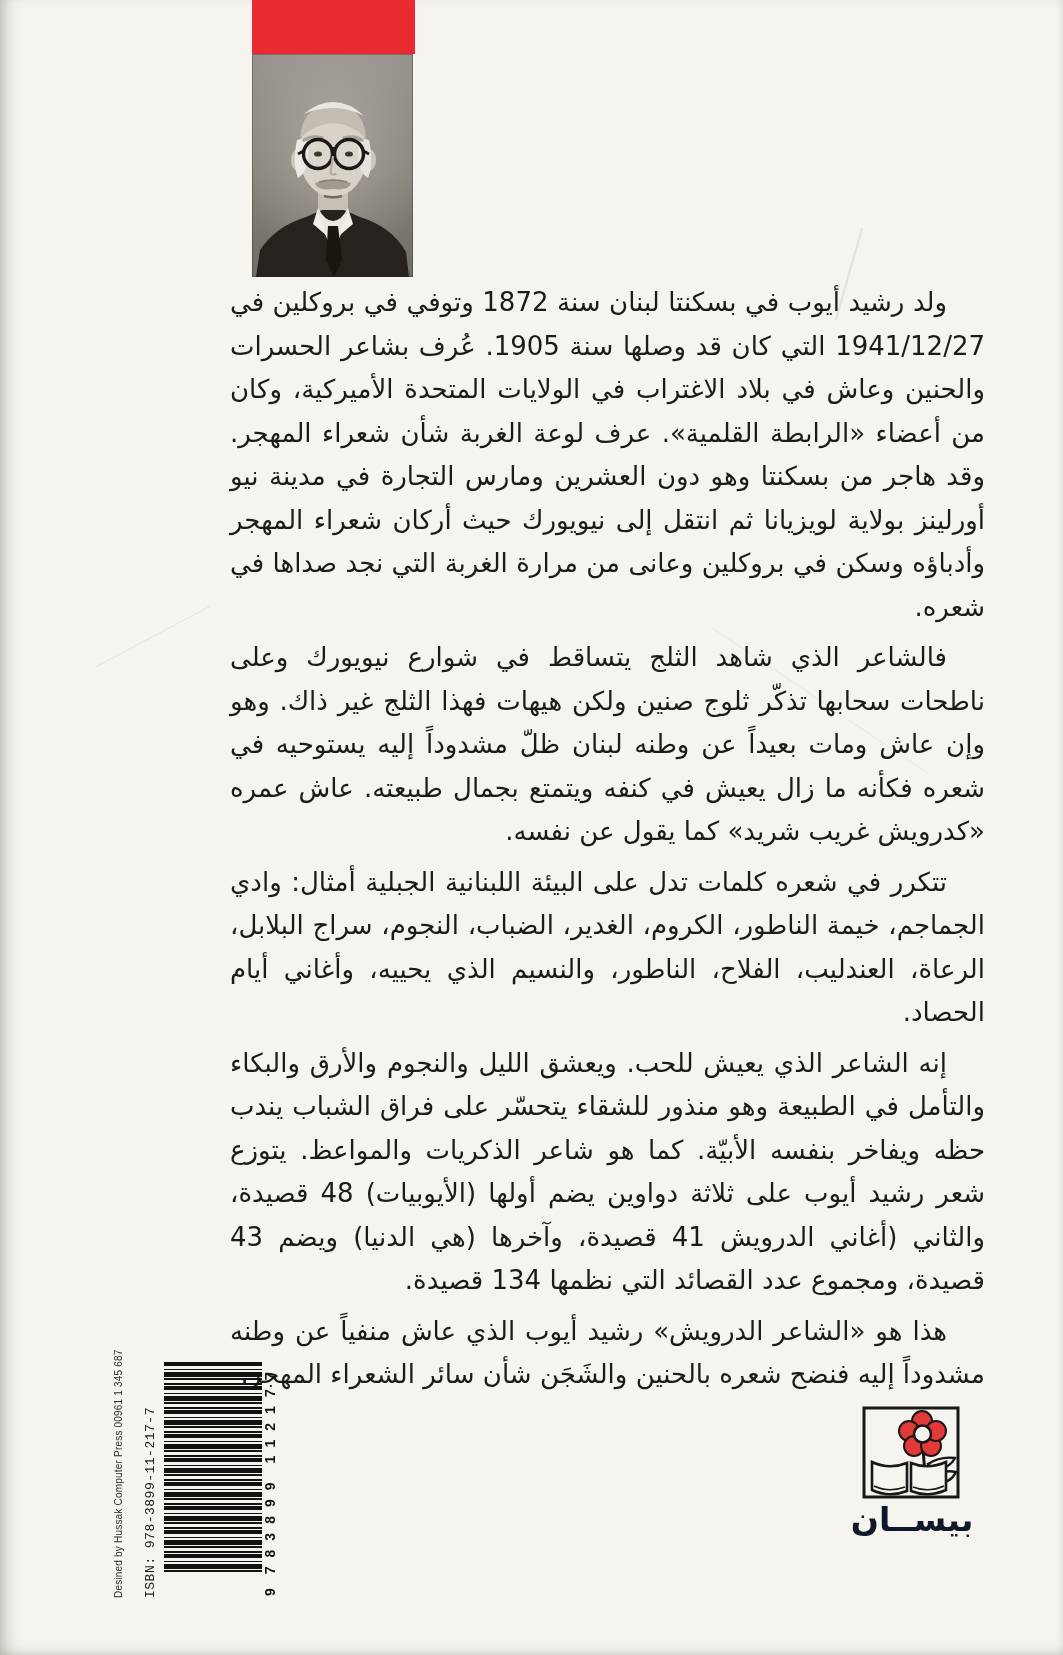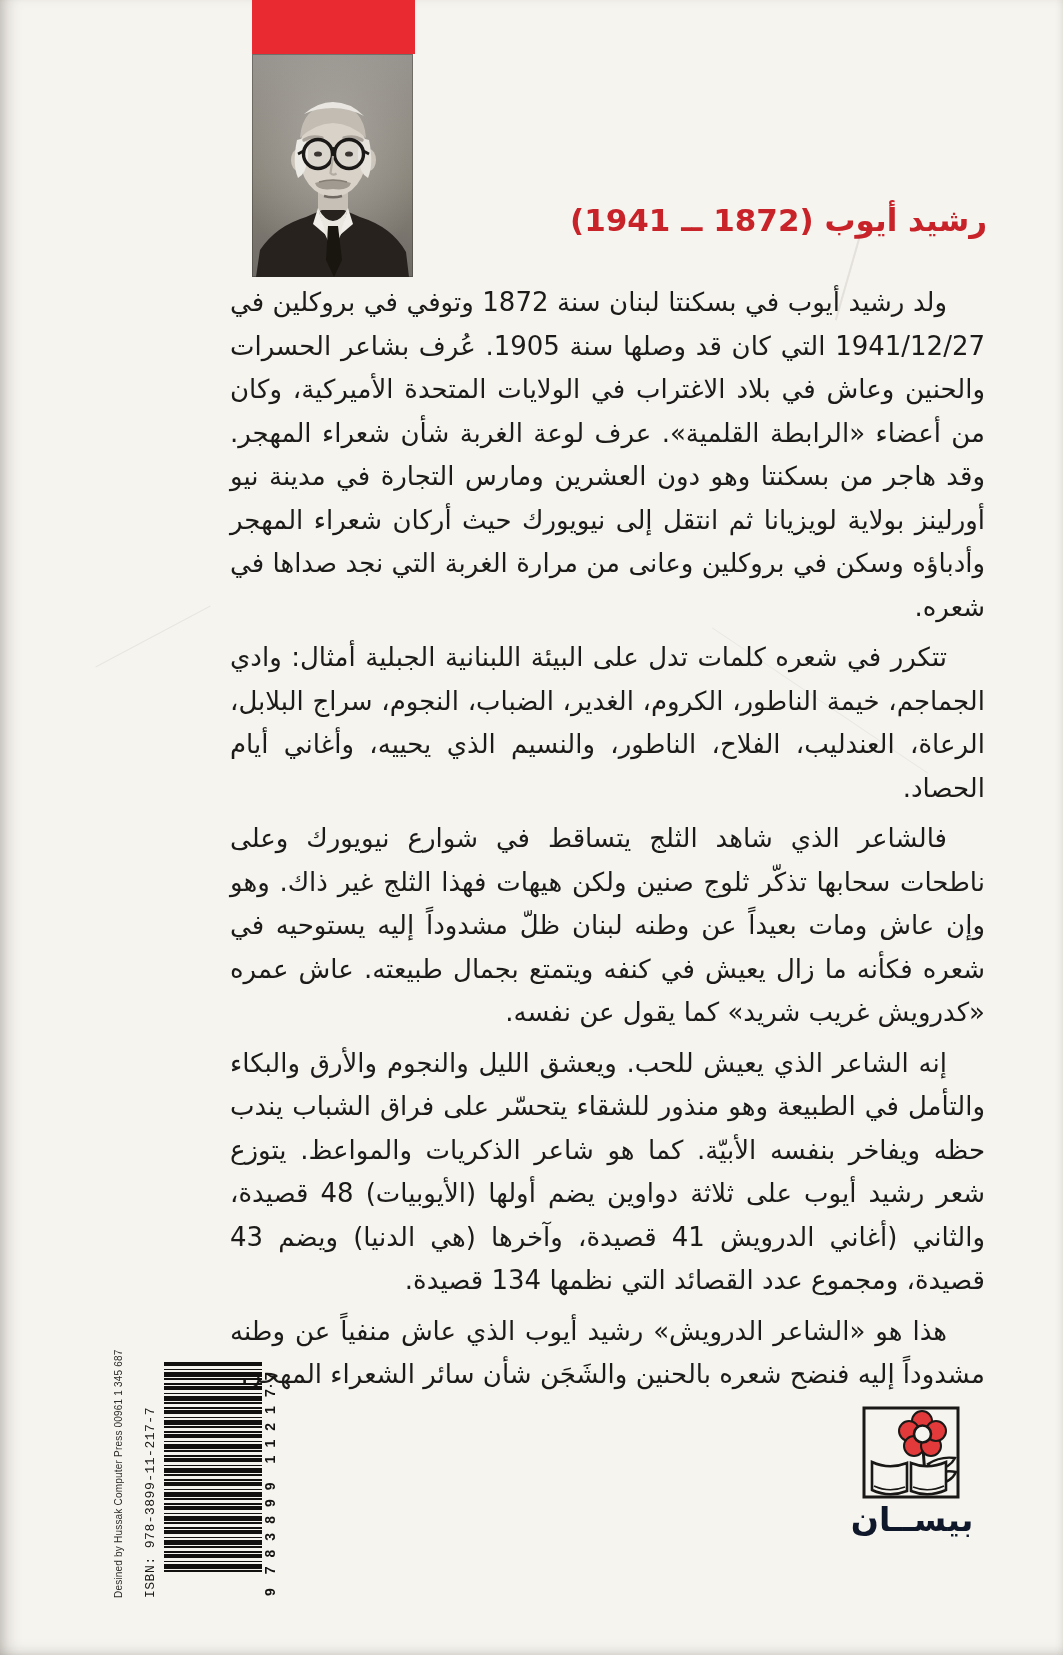--- a/index.html
+++ b/index.html
@@ -147,26 +147,25 @@
 
     <path d="M4,223 L8,196 Q24,172 54,163 L70,156 L92,156 L108,163 Q140,173 154,198 L157,223 Z" fill="#27221e"></path>
     <path d="M66,154 L72,178 L81,198 L90,178 L96,154 Q89,167 81,167 Q73,167 66,154 Z" fill="#eae7e1"></path>
     <path d="M66,154 L61,170 L74,181 Z" fill="#f1eee9"></path>
     <path d="M96,154 L101,170 L88,181 Z" fill="#f1eee9"></path>
     <path d="M76,172 L86,172 L90,206 L82,223 L74,206 Z" fill="#19150f"></path>
 
     <rect x="0" y="0" width="161" height="223" fill="none" stroke="rgba(40,36,32,.35)" stroke-width="2"></rect>
   </svg>
 
-  <div class="title">رشيد أيوب (1872 ــ 1941)</div>
 
   <div class="body-text">
     <p>ولد رشيد أيوب في بسكنتا لبنان سنة 1872 وتوفي في بروكلين في 1941/12/27 التي كان قد وصلها سنة 1905. عُرف بشاعر الحسرات والحنين وعاش في بلاد الاغتراب في الولايات المتحدة الأميركية، وكان من أعضاء «الرابطة القلمية». عرف لوعة الغربة شأن شعراء المهجر. وقد هاجر من بسكنتا وهو دون العشرين ومارس التجارة في مدينة نيو أورلينز بولاية لويزيانا ثم انتقل إلى نيويورك حيث أركان شعراء المهجر وأدباؤه وسكن في بروكلين وعانى من مرارة الغربة التي نجد صداها في شعره.</p>
+    <p>فالشاعر الذي شاهد الثلج يتساقط في شوارع نيويورك وعلى ناطحات سحابها تذكّر ثلوج صنين ولكن هيهات فهذا الثلج غير ذاك. وهو وإن عاش ومات بعيداً عن وطنه لبنان ظلّ مشدوداً إليه يستوحيه في شعره فكأنه ما زال يعيش في كنفه ويتمتع بجمال طبيعته. عاش عمره «كدرويش غريب شريد» كما يقول عن نفسه.</p>
     <p>تتكرر في شعره كلمات تدل على البيئة اللبنانية الجبلية أمثال: وادي الجماجم، خيمة الناطور، الكروم، الغدير، الضباب، النجوم، سراج البلابل، الرعاة، العندليب، الفلاح، الناطور، والنسيم الذي يحييه، وأغاني أيام الحصاد.</p>
-    <p>فالشاعر الذي شاهد الثلج يتساقط في شوارع نيويورك وعلى ناطحات سحابها تذكّر ثلوج صنين ولكن هيهات فهذا الثلج غير ذاك. وهو وإن عاش ومات بعيداً عن وطنه لبنان ظلّ مشدوداً إليه يستوحيه في شعره فكأنه ما زال يعيش في كنفه ويتمتع بجمال طبيعته. عاش عمره «كدرويش غريب شريد» كما يقول عن نفسه.</p>
     <p>إنه الشاعر الذي يعيش للحب. ويعشق الليل والنجوم والأرق والبكاء والتأمل في الطبيعة وهو منذور للشقاء يتحسّر على فراق الشباب يندب حظه ويفاخر بنفسه الأبيّة. كما هو شاعر الذكريات والمواعظ. يتوزع شعر رشيد أيوب على ثلاثة دواوين يضم أولها (الأيوبيات) 48 قصيدة، والثاني (أغاني الدرويش 41 قصيدة، وآخرها (هي الدنيا) ويضم 43 قصيدة، ومجموع عدد القصائد التي نظمها 134 قصيدة.</p>
     <p>هذا هو «الشاعر الدرويش» رشيد أيوب الذي عاش منفياً عن وطنه مشدوداً إليه فنضح شعره بالحنين والشَجَن شأن سائر الشعراء المهجر.</p>
   </div>
 
   <div class="barcode-wrap">
     <div class="barcode-rot">
       <div class="credits">Desined by Hussak Computer Press 00961 1 345 687</div>
       <div class="isbn-line">ISBN: 978-3899-11-217-7</div>
       <div class="bars"></div>
       <div class="ean-row">

